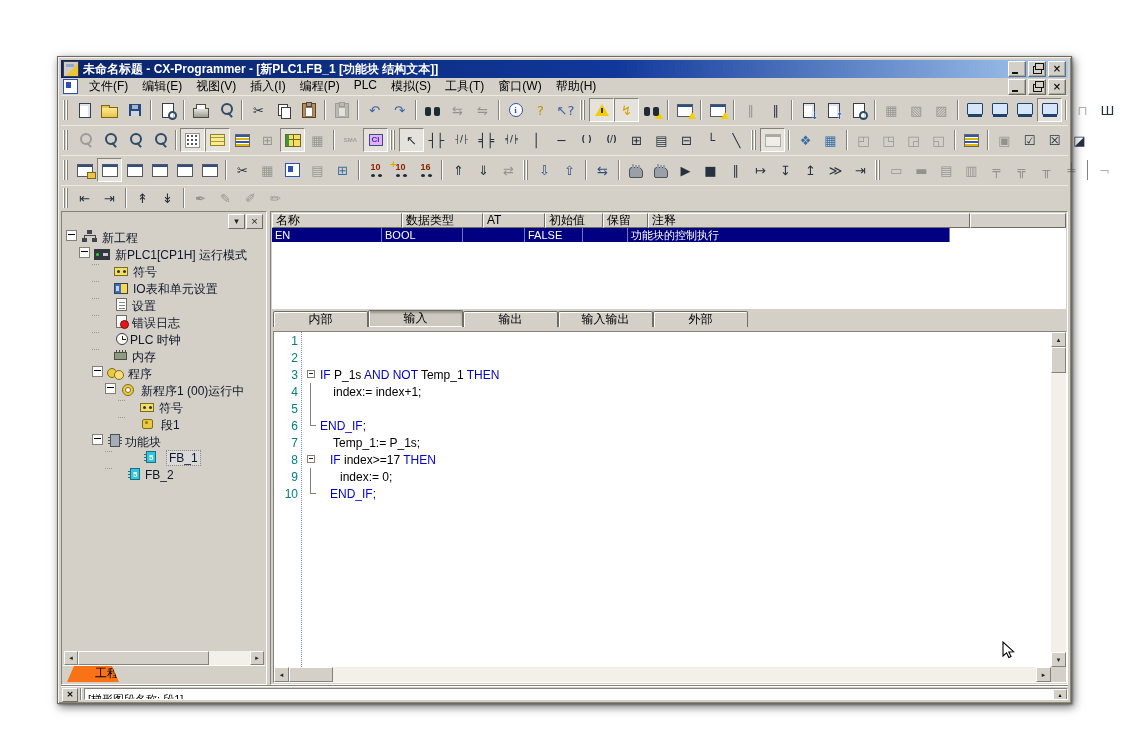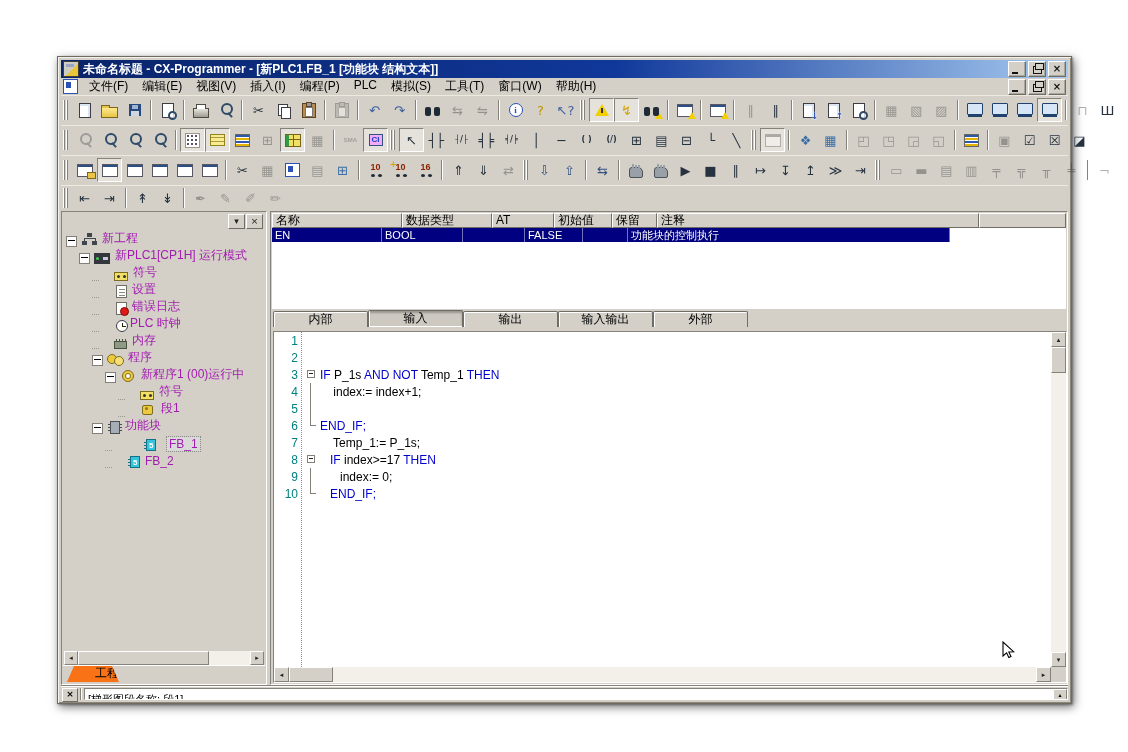--- a/index.html
+++ b/index.html
@@ -97,21 +97,21 @@
   .mainarea{position:absolute;left:3px;top:154px;width:1007px;height:474px;background:#d4d0c8}
   .panel{position:absolute;border:1px solid;border-color:#84827a #fff #fff #84827a;background:#d4d0c8;box-sizing:border-box}
   #left-panel{left:0;top:0;width:206px;height:474px}
   #right-panel{left:209px;top:0;width:798px;height:474px;background:#d4d0c8}
 
   .ws-head{position:absolute;left:1px;right:1px;top:1px;height:16px;display:flex;justify-content:flex-end;align-items:center;gap:1px;padding-right:2px}
   .mini{width:15px;height:13px;background:#d4d0c8;border:1px solid;border-color:#fff #6f6d66 #6f6d66 #fff;
     font:9px/11px "DejaVu Sans",sans-serif;text-align:center;color:#222;display:flex;align-items:center;justify-content:center}
 
   .tree{position:absolute;left:2px;right:2px;top:18px;bottom:34px;overflow:hidden}
-  .trow{display:flex;align-items:flex-end;height:17px;font-size:12px;color:#a21caf;white-space:nowrap}
+  .trow{display:flex;align-items:flex-start;height:17px;font-size:12px;color:#0f172a;white-space:nowrap}
   .conn{width:7px;border-top:1px dotted #9a978e;margin-right:2px;flex:none}
   .exp{width:9px;height:9px;border:1px solid #848078;background:#fff;position:relative;flex:none;margin-right:4px}
   .exp::before{content:"";position:absolute;left:1px;right:1px;top:3px;height:1px;background:#000}
   .exp-sp{width:13px;flex:none}
   .tlabel{padding:0 2px}
   .tlabel.sel{background:#d9d9d9;outline:1px dotted #8a8a8a}
 
   .ti{width:16px;height:14px;position:relative;flex:none;margin-right:3px;box-sizing:border-box}
   .ti-project::before{content:"";position:absolute;left:6px;top:0;width:5px;height:4px;background:#3f4650;box-shadow:-5px 8px 0 #3f4650,5px 8px 0 #3f4650}
   .ti-project::after{content:"";position:absolute;left:3px;top:5px;width:10px;height:3px;border-top:1px solid #3f4650;border-left:1px solid #3f4650;border-right:1px solid #3f4650}
@@ -696,20 +696,26 @@
             </div>
             <div class="trow" style="padding-left: 28px;">
               <span class="conn"></span>
               <span class="exp-sp"></span>
               <span class="ti ti-symbols"></span>
               <span class="tlabel">符号</span>
             </div>
             <div class="trow" style="padding-left: 28px;">
               <span class="conn"></span>
               <span class="exp-sp"></span>
+              <span class="ti ti-io"></span>
+              <span class="tlabel">IO表和单元设置</span>
+            </div>
+            <div class="trow" style="padding-left: 28px;">
+              <span class="conn"></span>
+              <span class="exp-sp"></span>
               <span class="ti ti-settings"></span>
               <span class="tlabel">设置</span>
             </div>
             <div class="trow" style="padding-left: 28px;">
               <span class="conn"></span>
               <span class="exp-sp"></span>
               <span class="ti ti-errorlog"></span>
               <span class="tlabel">错误日志</span>
             </div>
             <div class="trow" style="padding-left: 28px;">
@@ -773,21 +779,21 @@
         </div>
         <div class="ws-tabs">
           <span class="wstab">工程</span>
         </div>
       </div>
 
       <div class="panel" id="right-panel">
         <div class="vartable-zone">
           <div class="vt-header" id="vt-header">
               <span class="th" style="width: 130px;">名称</span>
-              <span class="th" style="width: 90px;">数据类型</span>
+              <span class="th" style="width: 81px;">数据类型</span>
               <span class="th" style="width: 62px;">AT</span>
               <span class="th" style="width: 58px;">初始值</span>
               <span class="th" style="width: 45px;">保留</span>
               <span class="th" style="width: 322px;">注释</span>
               <span class="th" style="flex: 1 1 0%;"></span>
             </div>
           <div id="vt-rows">
               <div class="vt-row">
                 <span class="td" style="width: 110px;">EN</span>
                 <span class="td" style="width: 81px;">BOOL</span>

